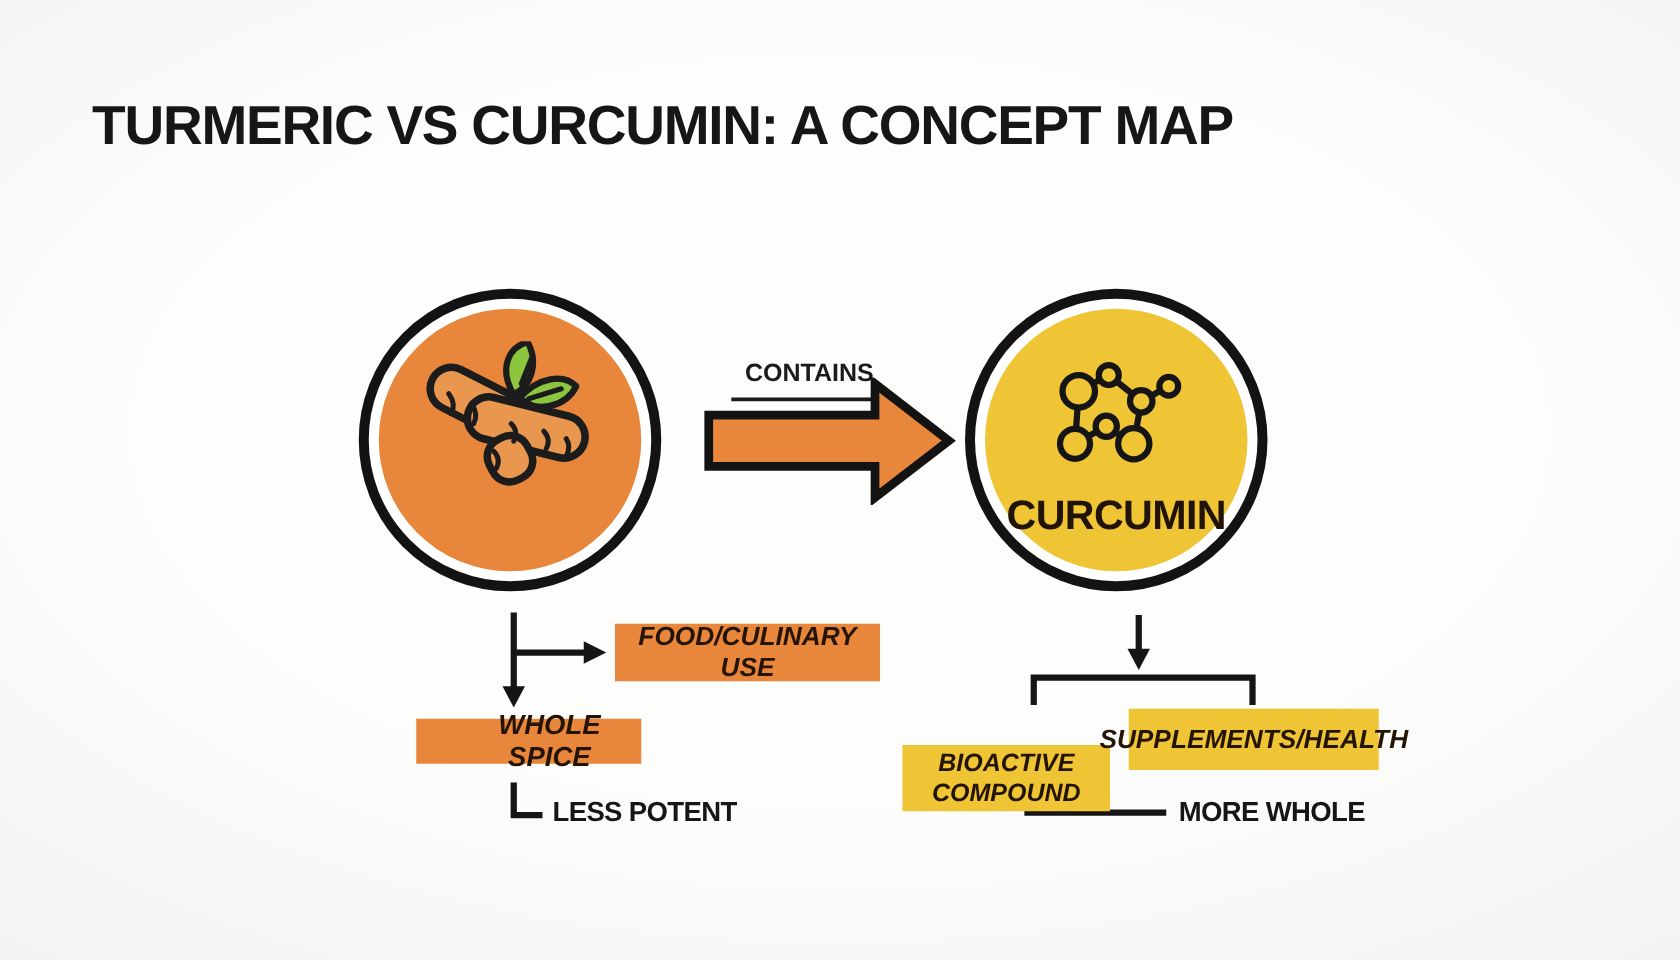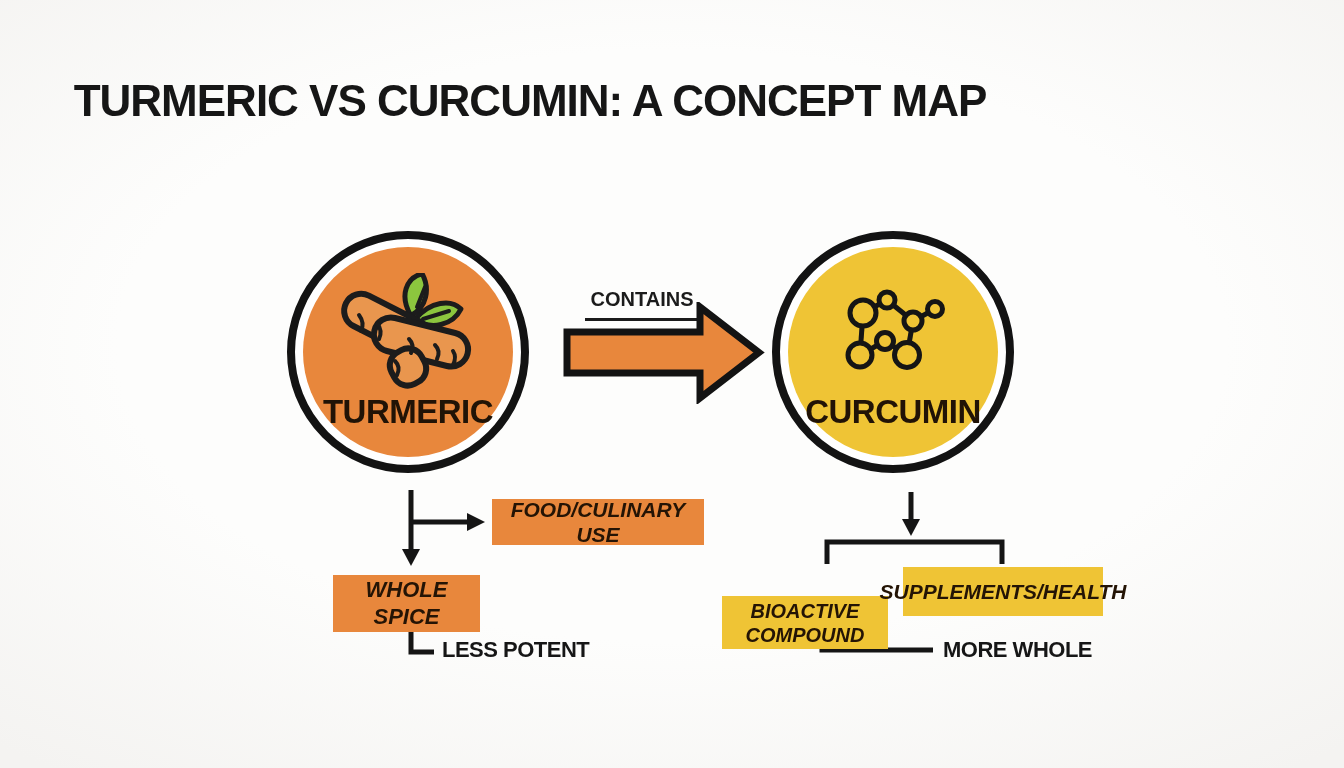--- a/index.html
+++ b/index.html
@@ -31,35 +31,35 @@
   .node-icon{position:absolute;left:50%;transform:translateX(-50%);}
   .node-label{
     position:absolute;left:0;top:146px;width:100%;text-align:center;
     font-size:33px;font-weight:700;letter-spacing:-0.5px;color:#211306;
   }
   #turmeric-node{left:287px;top:231px;}
   #curcumin-node{left:772px;top:231px;}
   
   .contains-label{
     position:absolute;left:585px;top:288px;width:114px;
-    text-align:center;font-size:20px;font-weight:700;color:#1b1b1b;
+    text-align:right;font-size:20px;font-weight:700;color:#1b1b1b;
     border-bottom:3px solid #1b1b1b;padding-bottom:7px;letter-spacing:0px;
   }
   .contains-arrow{position:absolute;left:561px;top:302px;}
   
   #connectors{position:absolute;left:0;top:0;width:1344px;height:768px;pointer-events:none;}
   
   .cbox{
     position:absolute;display:flex;align-items:center;justify-content:center;
     text-align:center;font-weight:700;color:#241405;line-height:1.2;font-style:italic;
   }
   .cbox.orange{background:#E8873C;}
   .cbox.yellow{background:#EFC435;}
   #food-box{left:492px;top:499px;width:212px;height:46px;font-size:21px;}
-  #whole-spice-box{left:333px;top:575px;width:147px;height:57px;font-size:22px;}
+  #whole-spice-box{left:333px;top:575px;width:147px;height:36px;font-size:22px;padding-left:33px;}
   #bioactive-box{left:722px;top:567px;width:166px;height:53px;font-size:20px;padding:0 6px;box-sizing:border-box;margin-top:29px;}
   #supplements-box{left:903px;top:567px;width:200px;height:49px;font-size:21px;}
   .potency-note{
     position:absolute;font-size:22px;font-weight:700;color:#161616;letter-spacing:-0.5px;
   }
   #less-potent{left:442px;top:637px;}
   #more-potent{left:943px;top:637px;}
 </style>
 </head>
 <body>
@@ -88,21 +88,20 @@
         </g>
         <g stroke="#1c1c1c" stroke-width="4" fill="none" stroke-linecap="round">
           <path d="M20 42 Q26 50 22 58"></path>
           <path d="M38 50 Q44 58 40 66"></path>
           <path d="M70 66 Q76 72 72 80"></path>
           <path d="M96 72 Q102 78 98 86"></path>
           <path d="M114 78 Q118 84 114 92"></path>
           <path d="M56 88 Q62 94 58 102"></path>
         </g>
       </svg>
-      <div class="node-label">TURMERIC</div>
     </div>
   </div>
 
   <div class="contains-label">CONTAINS</div>
   <svg class="contains-arrow" width="206" height="102" viewBox="0 0 206 102">
     <polygon points="6,30 139,30 139,5 198,50.5 139,96 139,71 6,71" fill="#E8873C" stroke="#131313" stroke-width="7" stroke-linejoin="miter"></polygon>
   </svg>
 
   <div class="node" id="curcumin-node">
     <div class="node-inner yellow">

